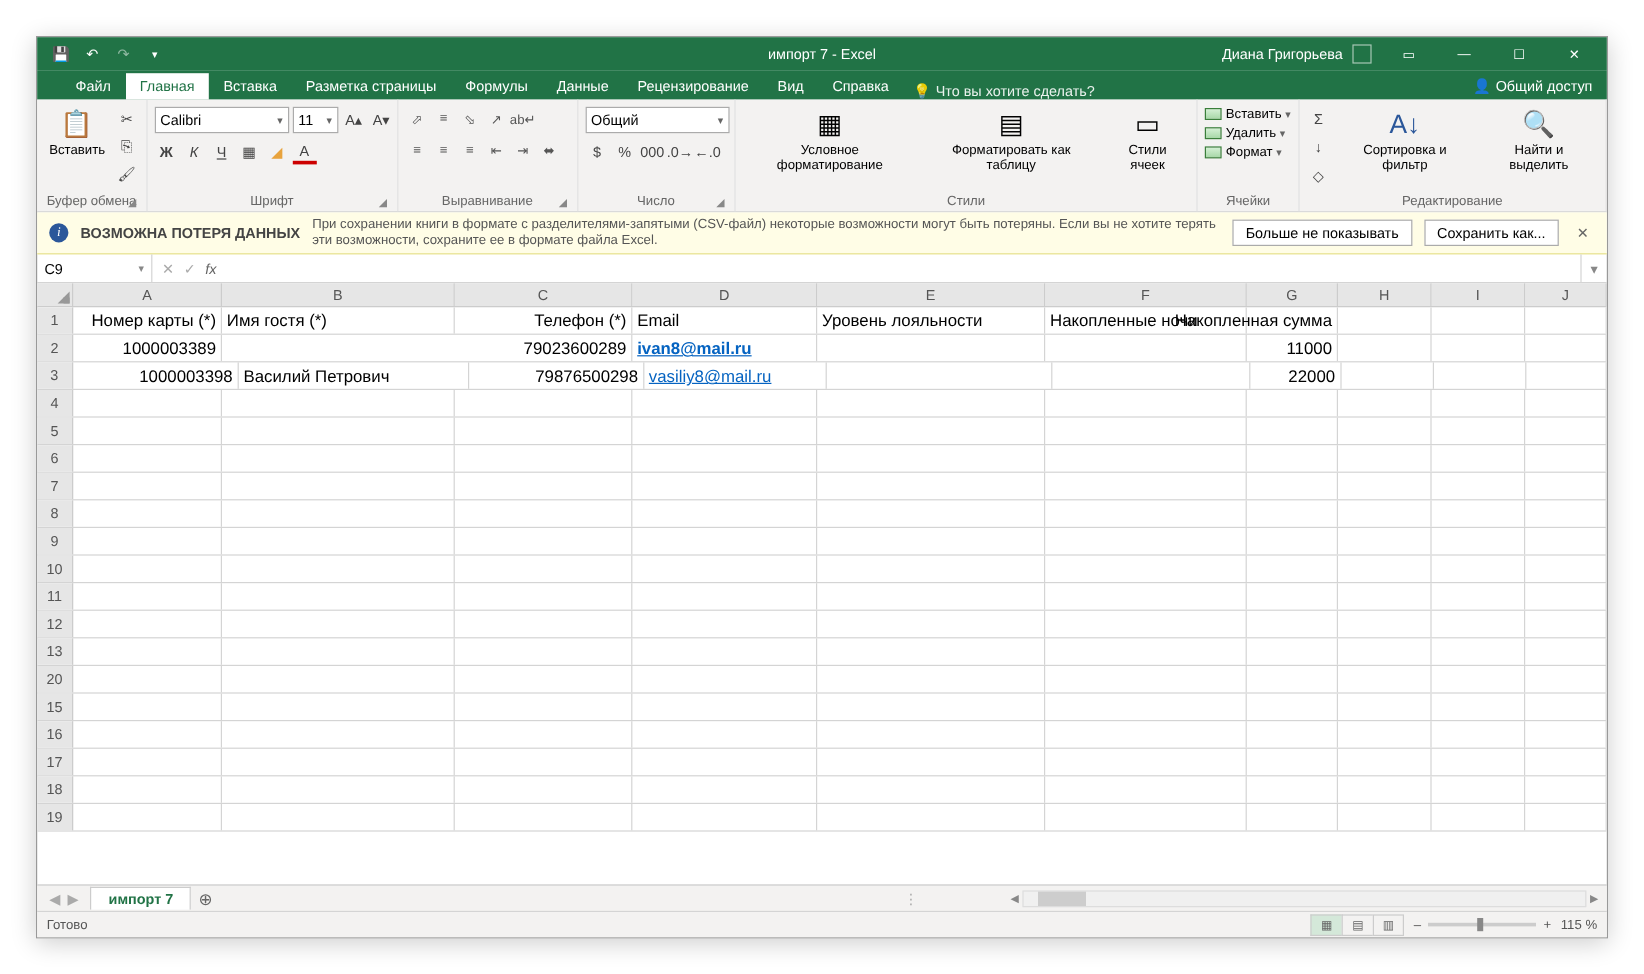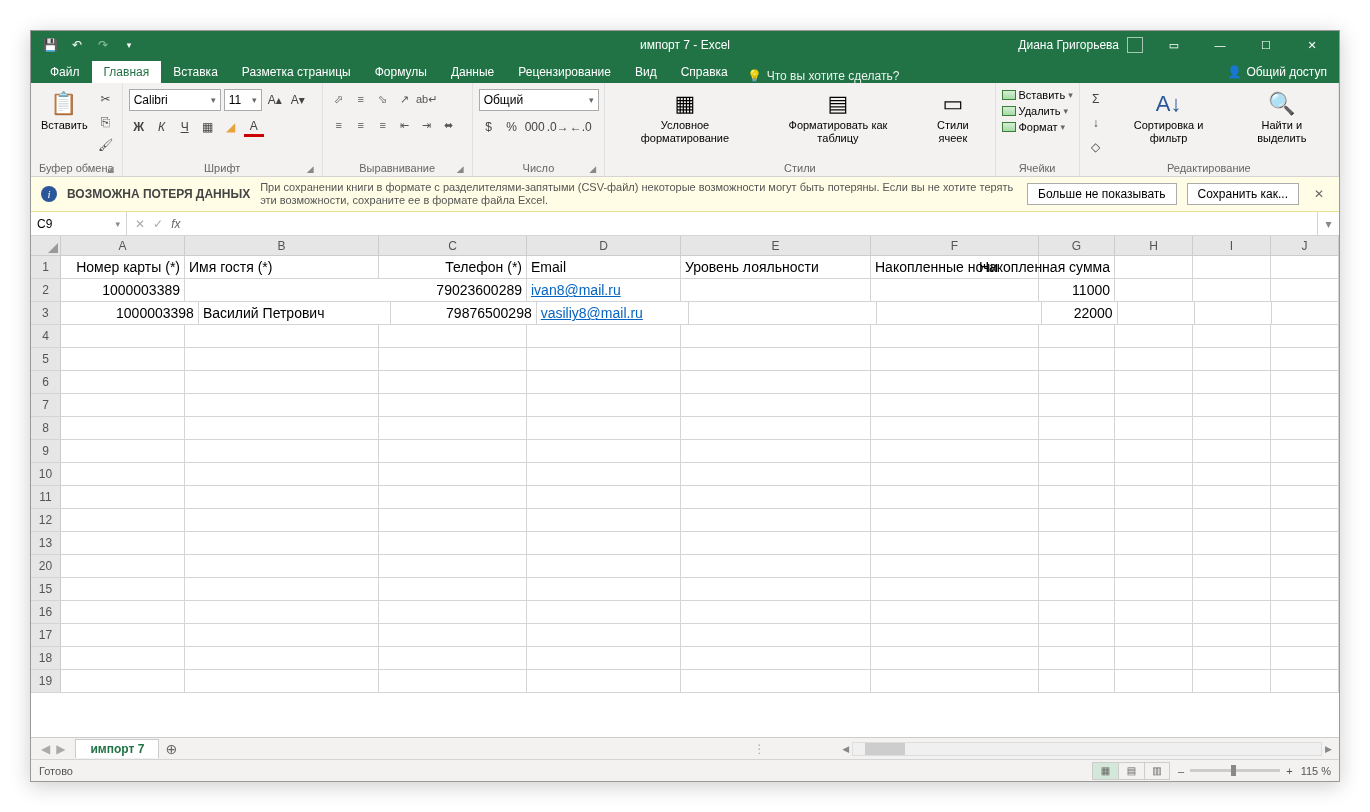--- a/index.html
+++ b/index.html
@@ -5,21 +5,21 @@
 *{box-sizing:border-box;margin:0;padding:0;font-family:"Segoe UI",Arial,sans-serif}
 body{background:#fff;width:1370px;height:812px;position:relative;overflow:hidden;padding:30px}
 .window{width:1310px;height:752px;border:1px solid #999;box-shadow:0 4px 20px rgba(0,0,0,.2);display:flex;flex-direction:column;background:#fff}
 .titlebar{height:28px;background:#217346;display:flex;align-items:center;color:#fff;font-size:12px;position:relative}
 .qat{display:flex;align-items:center;gap:10px;padding-left:12px}
 .qat-icon{width:16px;height:16px;display:flex;align-items:center;justify-content:center;color:#fff;font-size:12px}
 .title-center{position:absolute;left:50%;transform:translateX(-50%);font-size:12px}
 .title-right{margin-left:auto;display:flex;align-items:center;gap:8px;padding-right:4px;font-size:12px}
 .win-btns{display:flex}
 .win-btn{width:46px;height:28px;display:flex;align-items:center;justify-content:center;color:#fff;font-size:11px}
-.tabs{height:24px;background:#217346;display:flex;align-items:flex-end;padding-left:7px;color:#fff;font-size:12px}
+.tabs{height:24px;background:#217346;display:flex;align-items:flex-end;padding-left:20px;color:#fff;font-size:12px}
 .tab{padding:4px 12px;cursor:pointer}
 .tab.active{background:#fff;color:#217346}
 .tellme{margin-left:8px;display:flex;align-items:center;gap:4px;font-size:12px;opacity:.9}
 .share{margin-left:auto;padding:4px 12px;display:flex;align-items:center;gap:4px}
 .ribbon{height:94px;background:#f3f2f1;border-bottom:1px solid #d4d4d4;display:flex;font-size:11px}
 .rgroup{border-right:1px solid #e1e1e1;display:flex;flex-direction:column;padding:2px 6px 0}
 .rgroup-body{flex:1;display:flex;align-items:flex-start;gap:4px;padding-top:4px}
 .rgroup-label{text-align:center;font-size:11px;color:#666;padding:2px 0;position:relative}
 .rgroup-label .launcher{position:absolute;right:2px;bottom:2px;font-size:9px;color:#888}
 .bigbtn{display:flex;flex-direction:column;align-items:center;gap:2px;padding:2px 4px;min-width:44px}
@@ -134,21 +134,21 @@
     <span class="smbtn">⎘</span>
     <span class="smbtn">🖌</span>
    </div>
   </div>
   <div class="rgroup-label"><span>Буфер обмена</span><span class="launcher">◢</span></div>
  </div>
 
  <div class="rgroup" style="min-width:200px">
   <div class="rgroup-body" style="flex-direction:column;gap:6px">
    <div class="fontbox">
-    <div class="combo" style="width:92px">Calibri</div>
+    <div class="combo" style="width:112px">Calibri</div>
     <div class="combo" style="width:38px">11</div>
     <span class="smbtn">A▴</span>
     <span class="smbtn">A▾</span>
    </div>
    <div class="row">
     <span class="smbtn">
               <b>Ж</b>
             </span>
     <span class="smbtn">
               <i>К</i>
@@ -307,21 +307,21 @@
           <div class="cell colG num" style="width: 76px; overflow: visible; white-space: nowrap;">Накопленная сумма</div>
           <div class="cell colH" style="width: 78px;"></div>
           <div class="cell colI" style="width: 78px;"></div>
           <div class="cell colJ" style="width: 68px;"></div>
         </div>
         <div class="gridrow">
           <div class="rowhead">2</div>
           <div class="cell colA num" style="width: 124px;">1000003389</div>
           <div class="cell colB" style="width: 194px; margin-top: 48px;">Иван Иванович</div>
           <div class="cell colC num" style="width: 148px;">79023600289</div>
-          <div class="cell colD" style="width: 154px;">
+          <div class="cell colD" style="width: 154px; font-weight: bold;">
             <a href="#">ivan8@mail.ru</a>
           </div>
           <div class="cell colE" style="width: 190px;"></div>
           <div class="cell colF" style="width: 168px;"></div>
           <div class="cell colG num" style="width: 76px;">11000</div>
           <div class="cell colH" style="width: 78px;"></div>
           <div class="cell colI" style="width: 78px;"></div>
           <div class="cell colJ" style="width: 68px;"></div>
         </div>
         <div class="gridrow">

